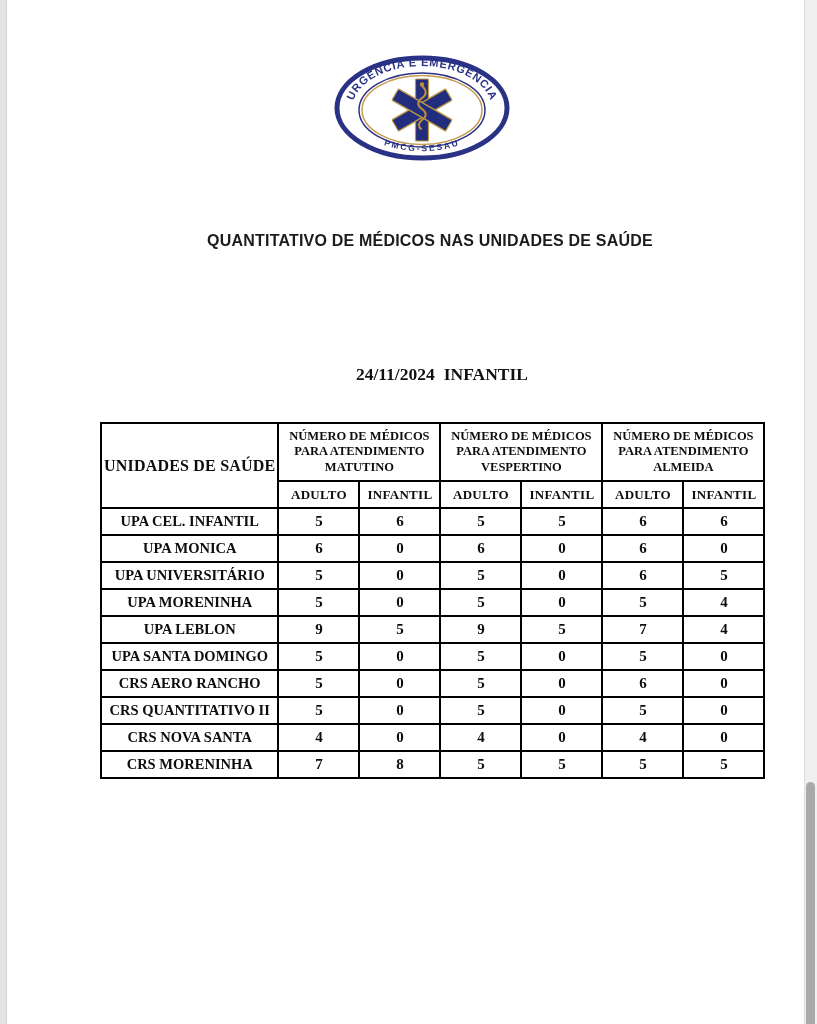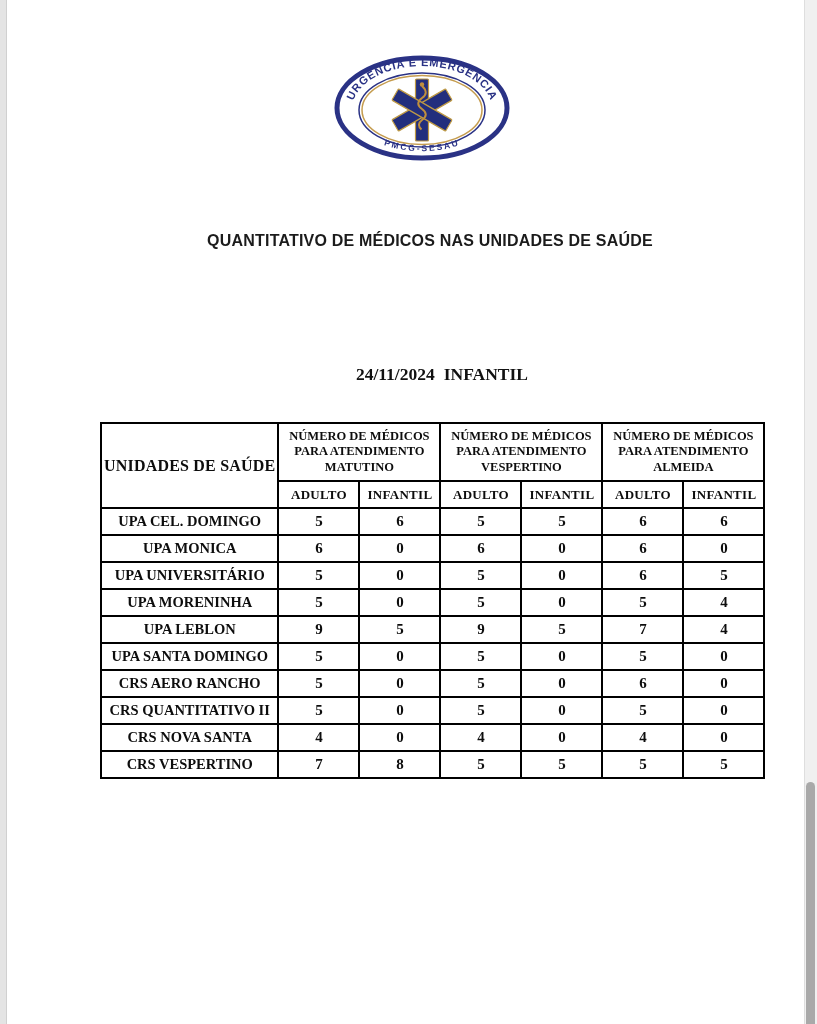--- a/index.html
+++ b/index.html
@@ -121,21 +121,21 @@
   <tr>
     <th class="sub">ADULTO</th>
     <th class="sub">INFANTIL</th>
     <th class="sub">ADULTO</th>
     <th class="sub">INFANTIL</th>
     <th class="sub">ADULTO</th>
     <th class="sub">INFANTIL</th>
   </tr>
 
   <tr>
-    <td class="unit">UPA CEL. DOMINGO</td>
+    <td class="unit">UPA CEL. INFANTIL</td>
     <td class="val">5</td>
     <td class="val">6</td>
     <td class="val">5</td>
     <td class="val">5</td>
     <td class="val">6</td>
     <td class="val">6</td>
   </tr>
   <tr>
     <td class="unit">UPA MONICA</td>
     <td class="val">6</td>
@@ -202,21 +202,21 @@
   <tr>
     <td class="unit">CRS NOVA SANTA</td>
     <td class="val">4</td>
     <td class="val">0</td>
     <td class="val">4</td>
     <td class="val">0</td>
     <td class="val">4</td>
     <td class="val">0</td>
   </tr>
   <tr>
-    <td class="unit">CRS VESPERTINO</td>
+    <td class="unit">CRS MORENINHA</td>
     <td class="val">7</td>
     <td class="val">8</td>
     <td class="val">5</td>
     <td class="val">5</td>
     <td class="val">5</td>
     <td class="val">5</td>
   </tr>
   </tbody>
 </table>
 

